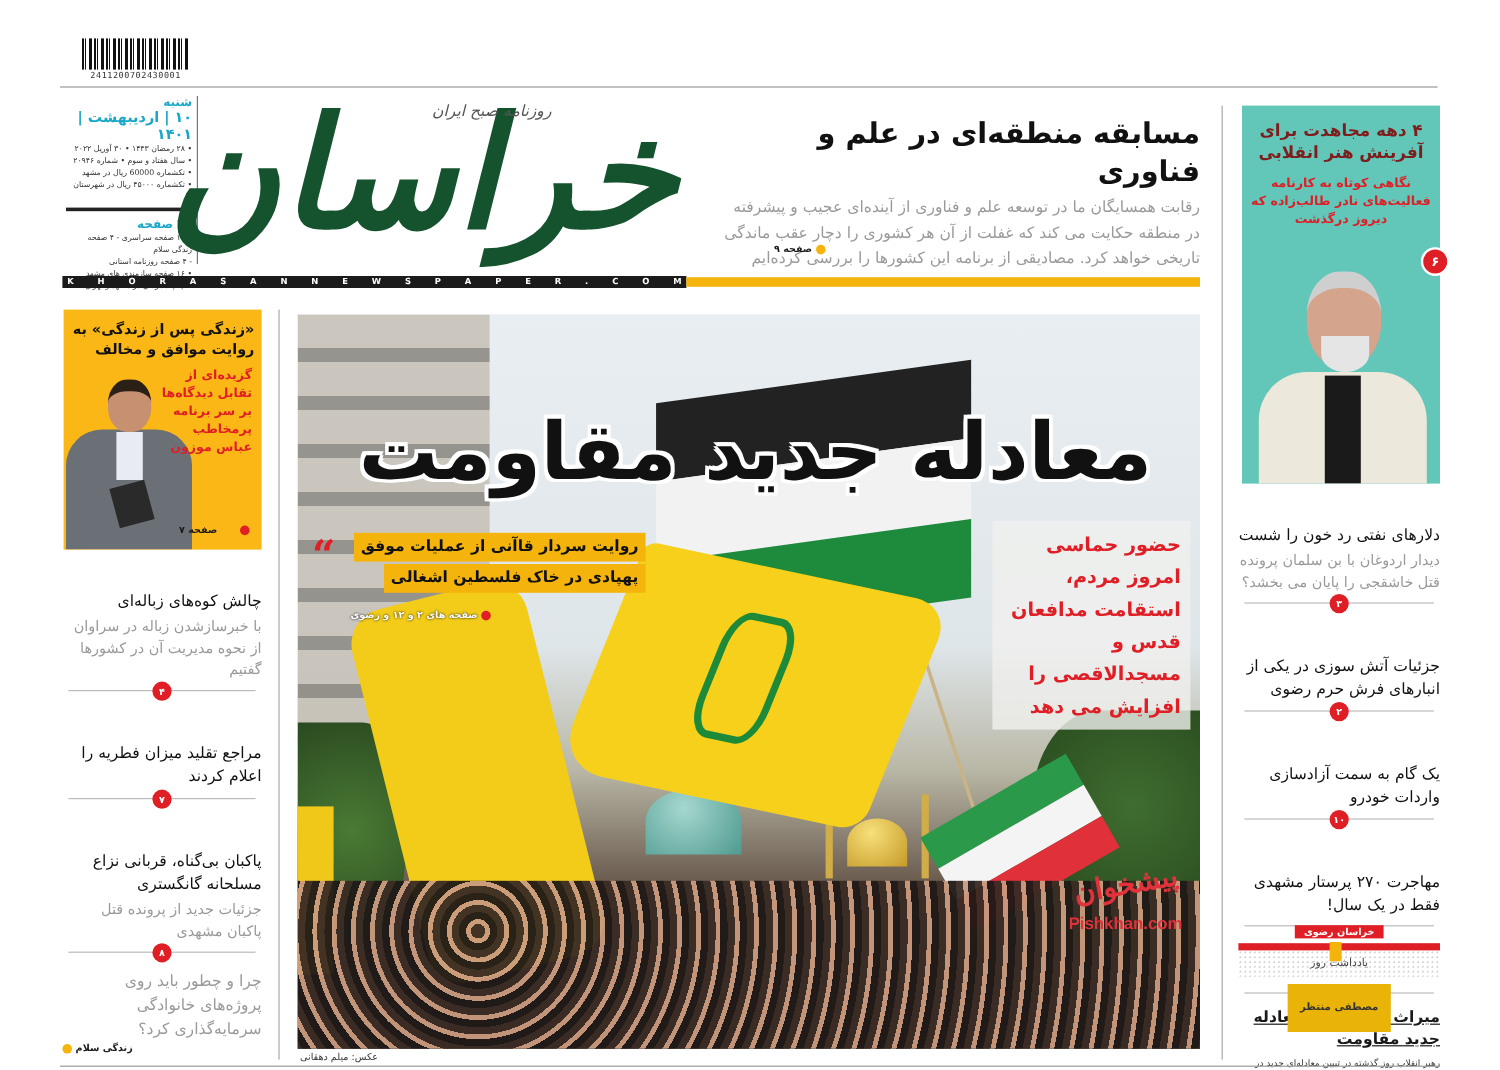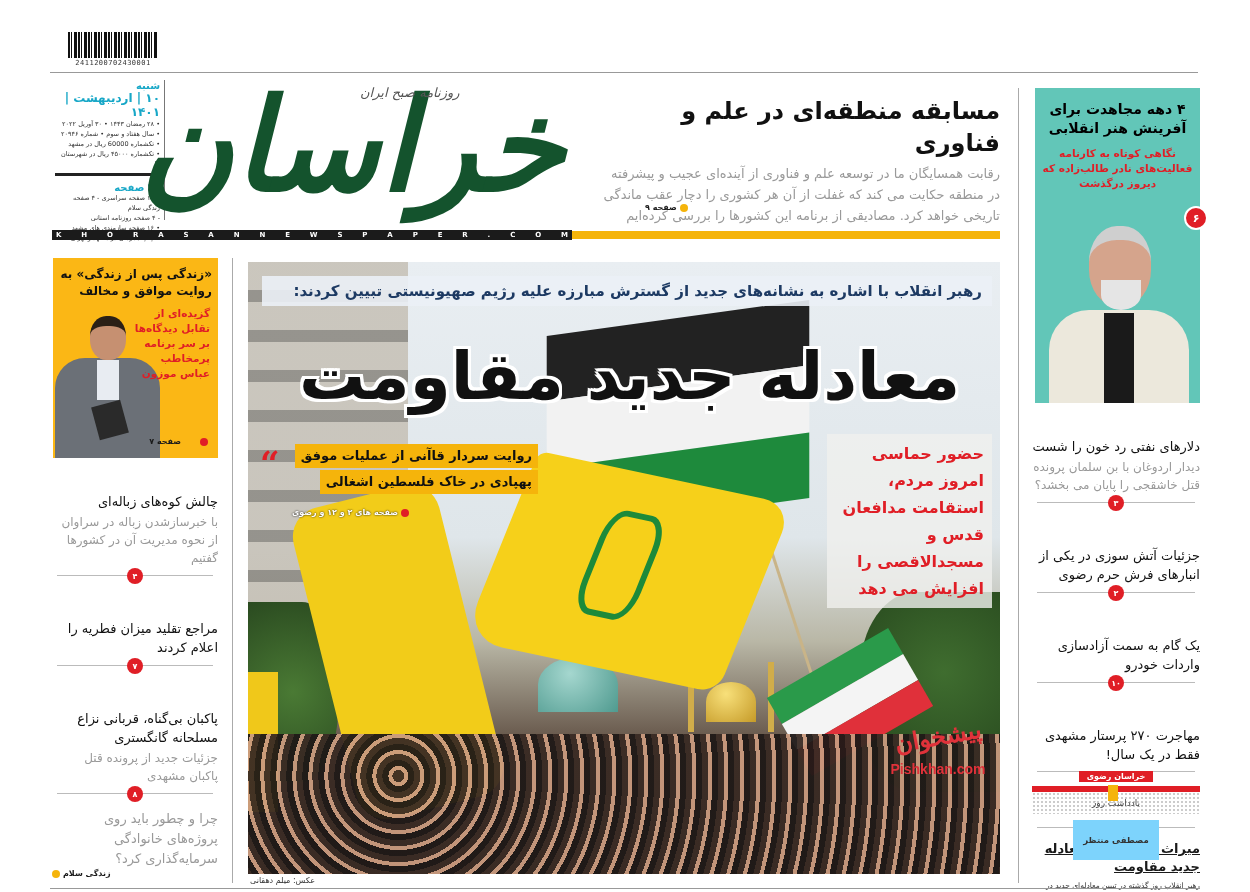--- a/index.html
+++ b/index.html
@@ -37,39 +37,39 @@
   .science .body { font-size: 13px; color: #999; line-height: 21px; margin-top: 4px; }
   .science .ref { position: absolute; left: 45px; top: 108px; font-size: 8px; font-weight: bold; display: flex; align-items: center; gap: 3px; }
   .arrow { display: inline-block; width: 8px; height: 8px; border-radius: 50%; background: #f5b40b; }
   .arrow.red { background: #e01e26; }
 
   .vrule { position: absolute; width: 1px; background: #aaa; }
 
   
   .right-col { position: absolute; left: 1032px; top: 88px; width: 168px; }
   .teal-box { position: relative; width: 165px; height: 315px; background: #62c6b8; overflow: hidden; }
-  .teal-box .t1 { font-size: 14px; font-weight: bold; color: #000000; text-align: center; line-height: 19px; padding-top: 12px; }
+  .teal-box .t1 { font-size: 14px; font-weight: bold; color: #7f1d1d; text-align: center; line-height: 19px; padding-top: 12px; }
   .teal-box .t2 { font-size: 10.5px; font-weight: bold; color: #e01e26; text-align: center; line-height: 15px; margin-top: 8px; }
   .teal-box .person { position: absolute; left: 14px; top: 130px; width: 140px; height: 185px; }
   .teal-box .person .head { position: absolute; left: 40px; top: 8px; width: 62px; height: 80px; border-radius: 45%; background: #d5a48c; border-top: 14px solid #cfcfcf; }
   .teal-box .person .beard { position: absolute; left: 52px; top: 62px; width: 40px; height: 30px; border-radius: 0 0 50% 50%; background: #e5e5e5; }
   .teal-box .person .body { position: absolute; left: 0; top: 92px; width: 140px; height: 95px; background: #ece8dc; border-radius: 40px 40px 0 0; }
   .teal-box .person .shirt { position: absolute; left: 55px; top: 95px; width: 30px; height: 90px; background: #1a1a1a; }
   .num-badge { display: inline-flex; width: 18px; height: 18px; border-radius: 50%; background: #e01e26; color: #fff; font-size: 9px; font-weight: bold; align-items: center; justify-content: center; }
   .teal-badge { position: absolute; left: 1184px; top: 206px; width: 24px; height: 24px; border: 2px solid #fff; font-size: 11px; }
 
   .news-item { margin-top: 6px; }
   .news-item .title { font-size: 13px; font-weight: normal; color: #111; line-height: 19px; margin-top: 34px; }
   .news-item .sub { font-size: 12px; color: #999; line-height: 18px; margin-top: 2px; }
   .divider { position: relative; height: 18px; display: flex; align-items: center; justify-content: center; }
   .divider::before { content: ""; position: absolute; left: 5px; right: 5px; top: 8px; height: 1px; background: #bbb; }
   .divider .num-badge { position: relative; width: 16px; height: 16px; font-size: 8px; }
 
   .tag-red { display: inline-block; background: #e01e26; color: #fff; font-size: 8px; font-weight: bold; padding: 1px 8px; }
-  .tag-yellow { display: inline-block; background: #7dd3fc; color: #333; font-size: 8.5px; font-weight: bold; padding: 15px 10px; }
+  .tag-yellow { display: inline-block; background: #eab308; color: #333; font-size: 8.5px; font-weight: bold; padding: 15px 10px; }
   .tag-row { position: relative; text-align: center; height: 14px; }
   .tag-row::before { content: ""; position: absolute; left: 5px; right: 5px; top: 7px; height: 1px; background: #bbb; z-index: 0; }
   .tag-row span { position: relative; z-index: 1; }
   .note-box { position: relative; margin-top: 8px; height: 28px; background-image: radial-gradient(#ccc 0.8px, transparent 0.8px); background-size: 4px 4px; border-top: 6px solid #e01e26; }
   .note-box .pin { position: absolute; left: 76px; top: -7px; width: 10px; height: 16px; background: #f5b40b; }
   .note-box .label { position: absolute; left: 0; right: 0; top: 6px; text-align: center; font-size: 9px; color: #444; }
   .op-title { font-size: 13px; font-weight: bold; line-height: 18px; margin-top: 6px; text-decoration: underline; }
   .op-body { font-size: 7.5px; color: #333; line-height: 12px; margin-top: 4px; }
 
   
@@ -299,23 +299,20 @@
     </div>
   <div class="flag-yellow2"></div>
   <div class="flag-yellow3"></div>
   <div class="flag-iran">
     <div style="background:#2a9a4a;"></div>
       <div style="background:#f4f4f4;"></div>
       <div style="background:#e0303a;"></div>
   </div>
   <div class="crowd"></div>
 
-  <div class="sub-banner rtl">
-    <div class="text">رهبر انقلاب با اشاره به نشانه‌های جدید از گسترش مبارزه علیه رژیم صهیونیستی تبیین کردند:</div>
-  </div>
   <div class="headline rtl">معادله جدید مقاومت</div>
   <div class="quote-mark">“</div>
   <div class="quote-box rtl">
     <span class="qline">روایت سردار قاآنی از عملیات موفق</span><br>
     <span class="qline">پهپادی در خاک فلسطین اشغالی</span>
   </div>
   <div class="quote-ref rtl">
     <span class="arrow red"></span>
     <span>صفحه های ۲ و ۱۲ و رضوی</span>
   </div>

